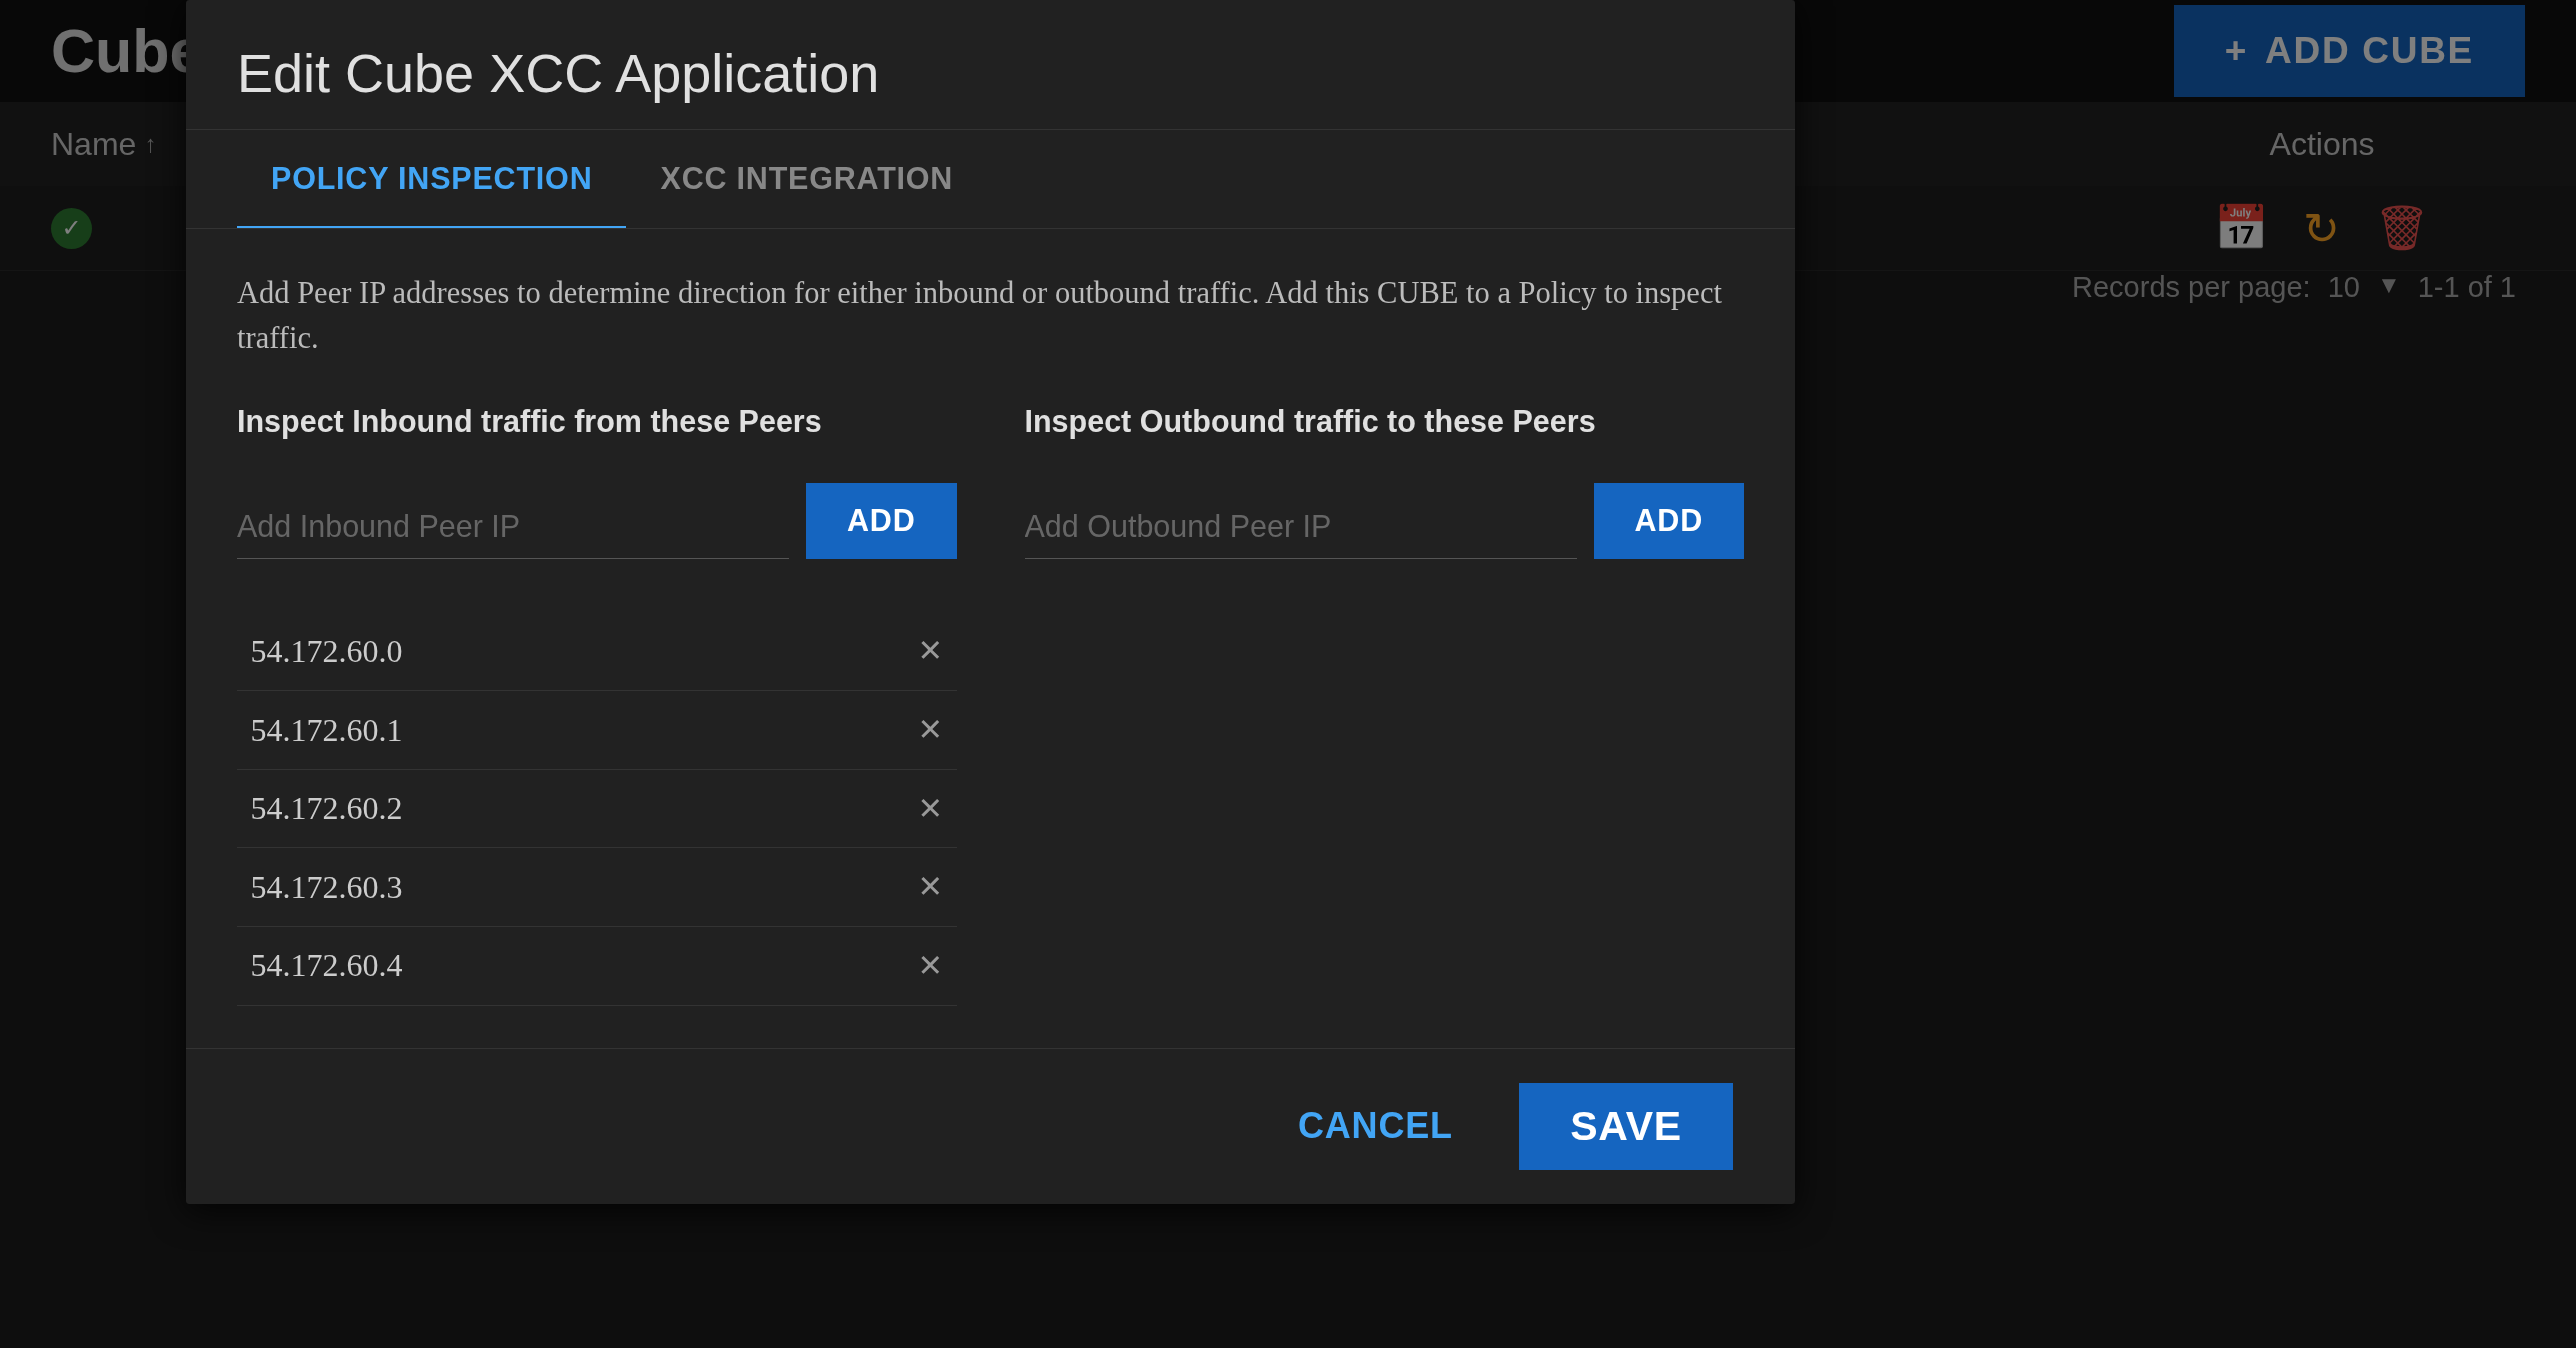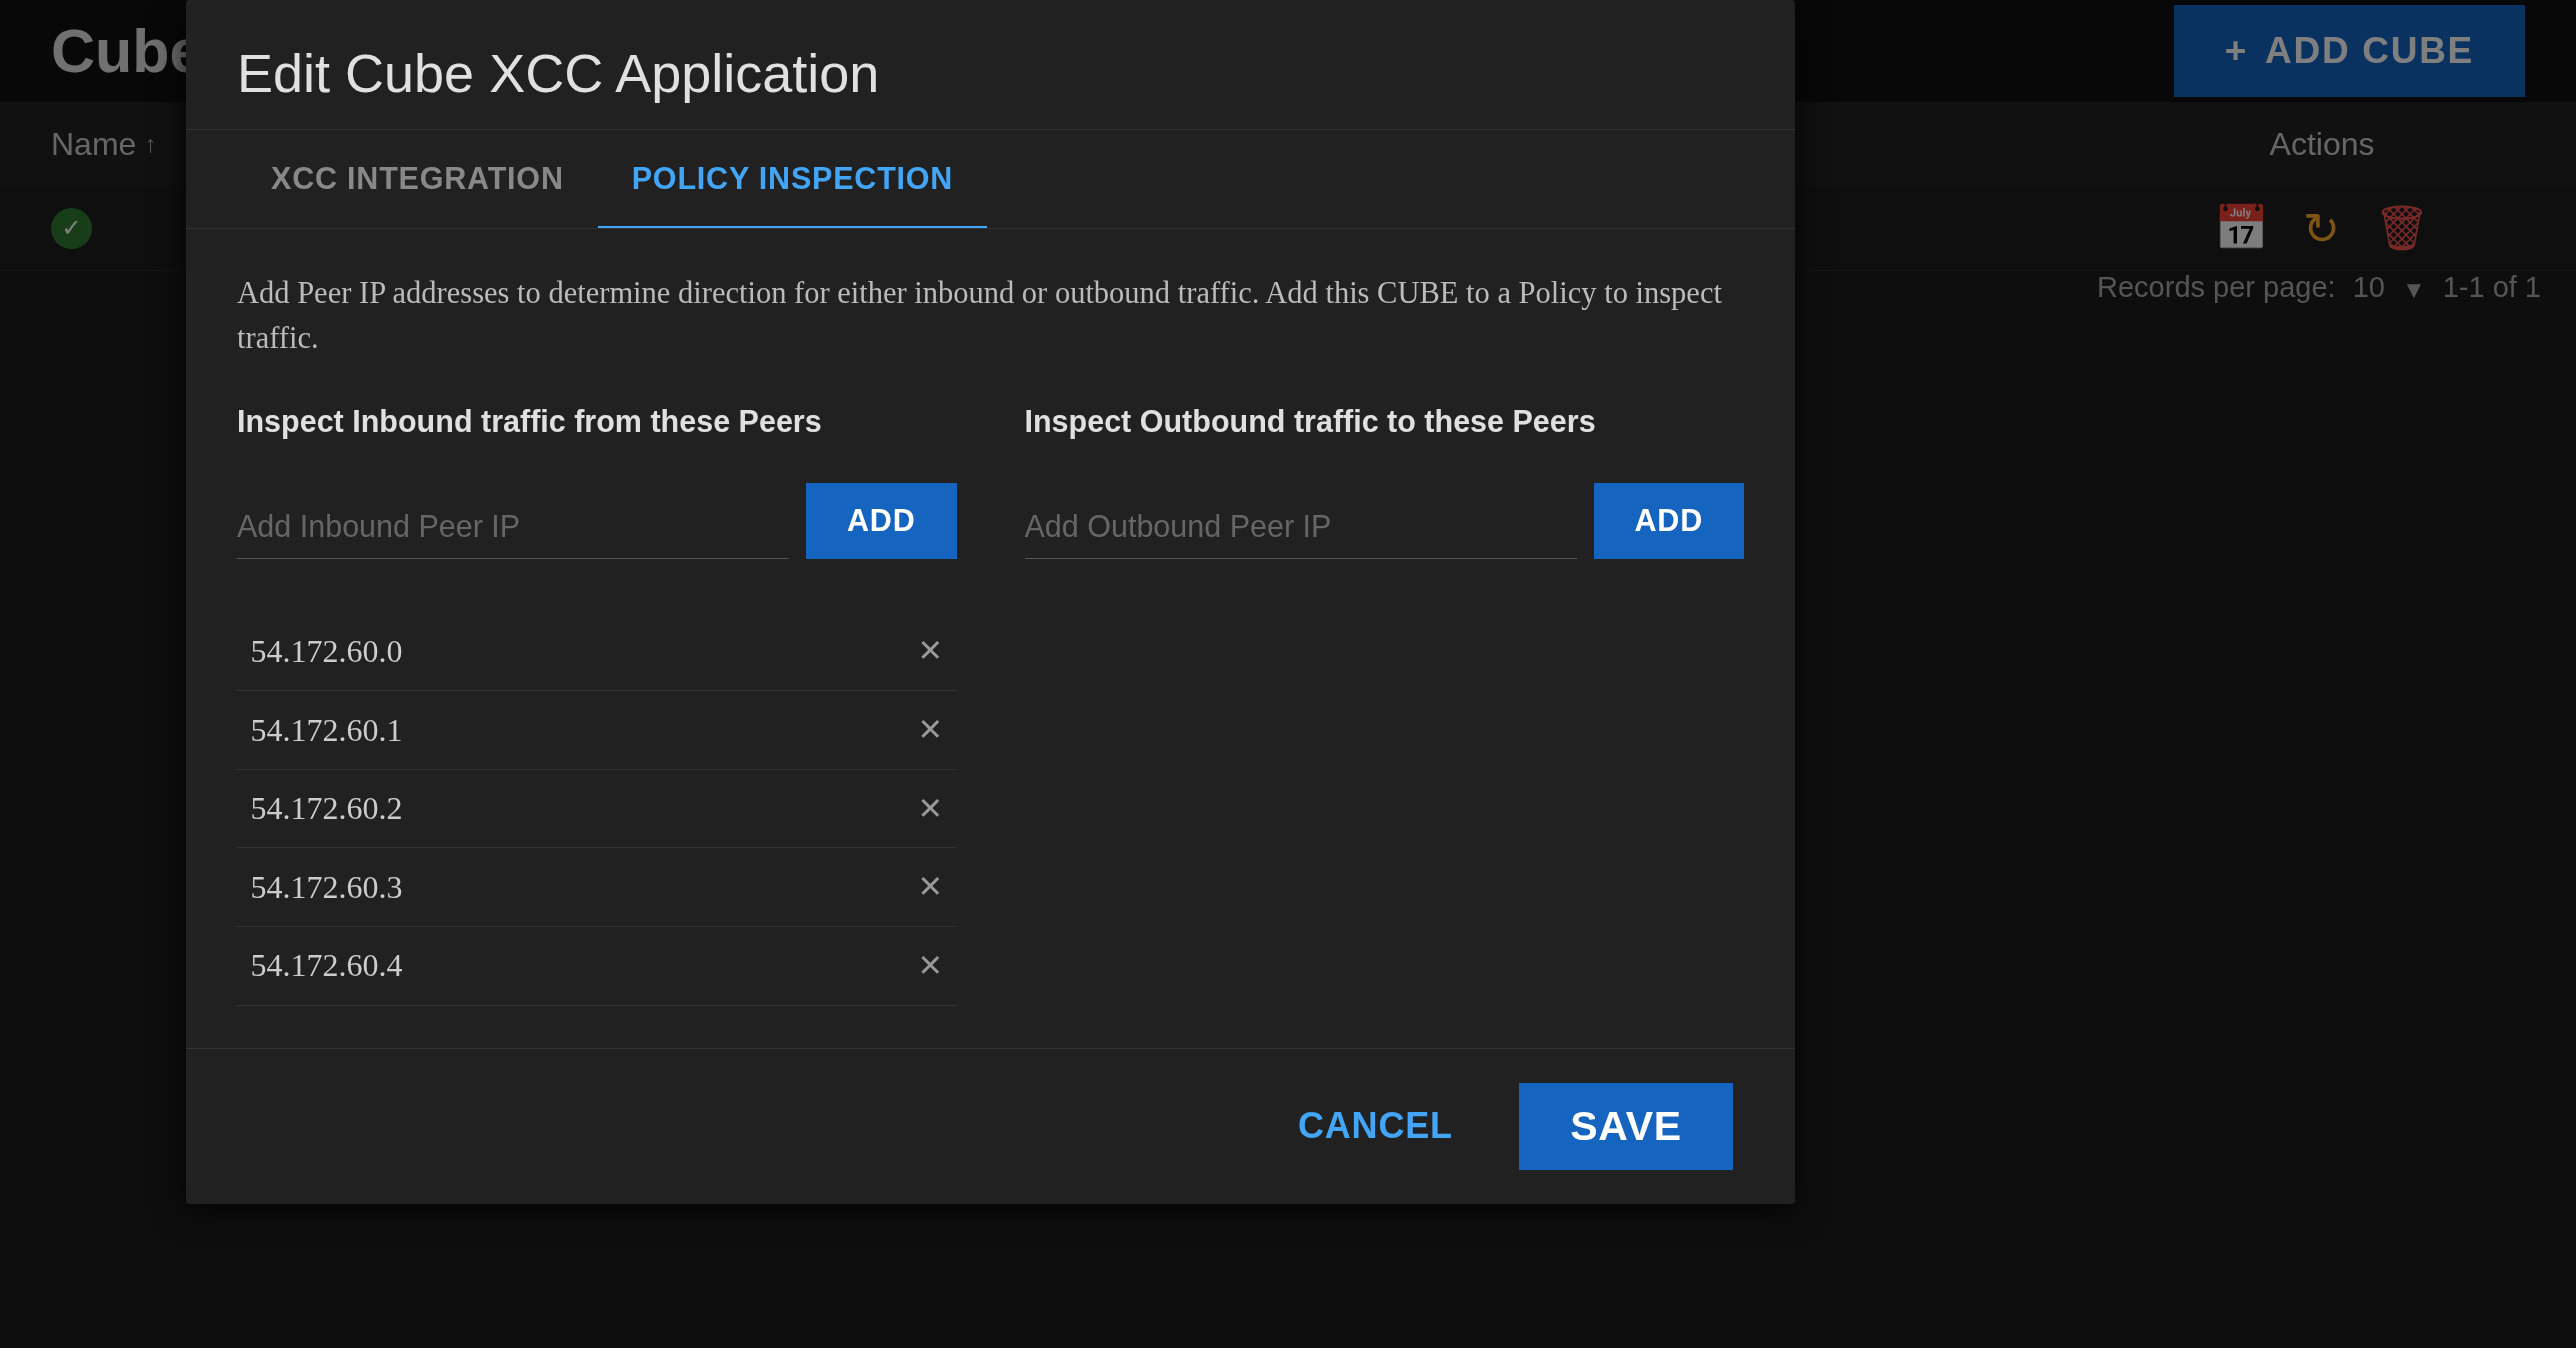--- a/index.html
+++ b/index.html
@@ -126,23 +126,23 @@
     }
 
     .calendar-icon { color: #42a5f5; }
     .refresh-icon { color: #ffa726; }
     .delete-icon { color: #ef5350; }
 
     
     .pagination-bar {
       position: absolute;
       top: 271px;
-      right: 35px;
-      display: flex;
-      align-items: flex-end;
+      right: 60px;
+      display: flex;
+      align-items: flex-start;
       gap: 17px;
       font-size: 29px;
       color: #aaa;
     }
 
     
     .modal-overlay {
       position: absolute;
       top: 0; left: 0; right: 0; bottom: 0;
       background: rgba(0,0,0,0.5);
@@ -372,25 +372,25 @@
 </div>
 
 <div class="modal-overlay">
   <div class="modal">
 
     <div class="modal-header">
       <span>Edit Cube XCC Application</span>
     </div>
 
     <div class="tabs">
+      <div class="tab active">
+        <span>POLICY INSPECTION</span>
+      </div>
       <div class="tab">
         <span>XCC INTEGRATION</span>
-      </div>
-      <div class="tab active">
-        <span>POLICY INSPECTION</span>
       </div>
     </div>
 
     <div class="modal-content">
       <p class="description-text">Add Peer IP addresses to determine direction for either inbound or outbound traffic. Add this CUBE to a Policy to inspect traffic.</p>
 
       <div class="peer-sections">
 
         <div class="peer-section">
           <div class="section-title">Inspect Inbound traffic from these Peers</div>

